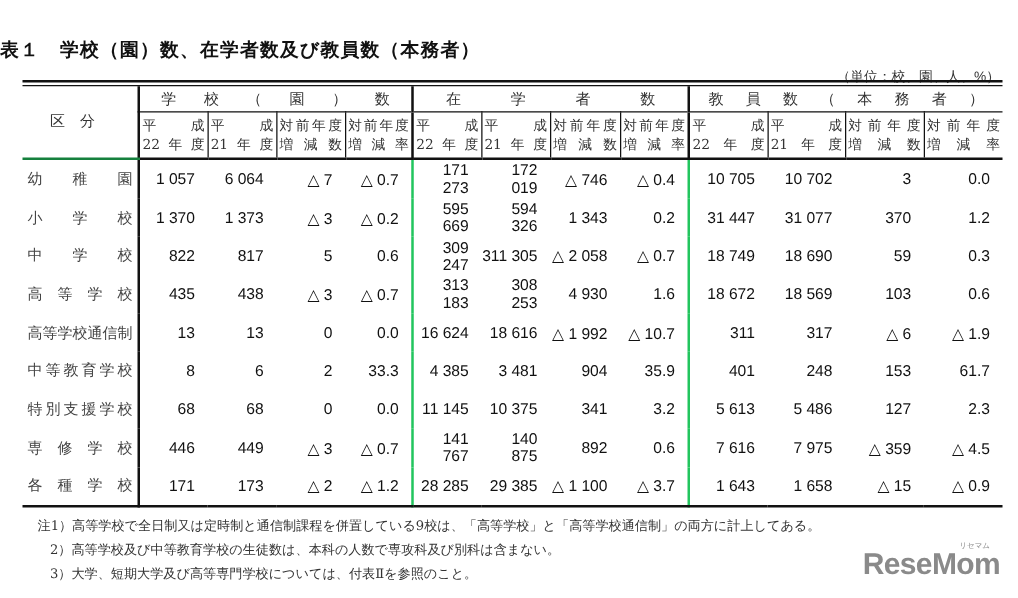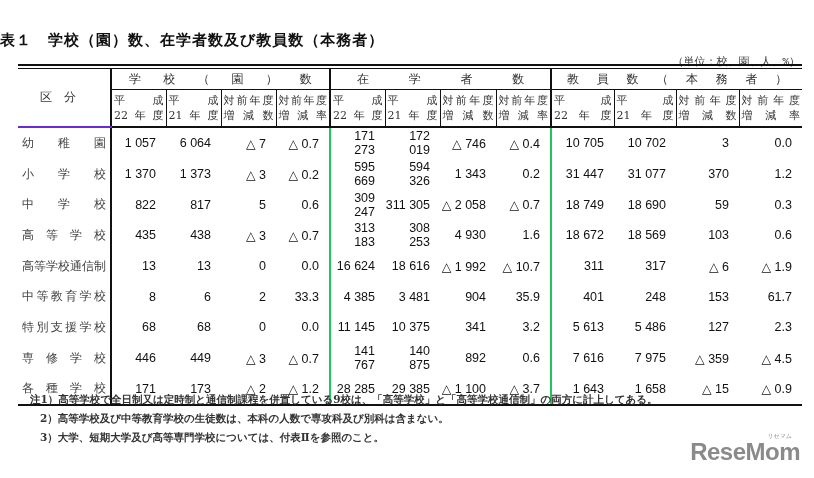--- a/index.html
+++ b/index.html
@@ -1,37 +1,37 @@
 <!DOCTYPE html>
 <html><head>
 <meta charset="utf-8">
 <style>
   html, body { margin: 0; padding: 0; background: #ffffff; }
   body { width: 814px; height: 478px; position: relative; overflow: hidden; color: #111; font-family: "DejaVu Sans", "Liberation Sans", sans-serif; }
   .title { position: absolute; top: 31px; left: 0; width: 814px; text-align: left; font-size: 15px; font-weight: bold; letter-spacing: 1px; }
-  .unit { position: absolute; top: 54px; right: 14px; font-family: Liberation Mono, monospace; font-size: 11px; color: #333; }
+  .unit { position: absolute; top: 54px; right: 14px; font-family: Liberation Sans, sans-serif; font-size: 11px; color: #333; }
   .tbl-wrap { position: absolute; left: 18px; top: 64px; width: 784px; }
   .topline { height: 5px; border-top: 2px solid #111; border-bottom: 1px solid #111; box-sizing: border-box; }
   table { border-collapse: collapse; width: 784px; table-layout: fixed; }
   td, th { padding: 0; font-weight: normal; }
-  .hdr-label { border-right: 2px solid #111; border-bottom: 2px solid #6d28d9; font-family: "DejaVu Serif", "Liberation Serif", serif; font-size: 12px; text-align: center; letter-spacing: 12px; color: #333; }
+  .hdr-label { border-right: 2px solid #111; border-bottom: 2px solid #15803d; font-family: "DejaVu Serif", "Liberation Serif", serif; font-size: 12px; text-align: center; letter-spacing: 12px; color: #333; }
   .grp { height: 20px; font-family: "DejaVu Serif", "Liberation Serif", serif; font-size: 12px; color: #333; border-bottom: 1px solid #111; border-right: 2px solid #111; }
   .grp.last { border-right: none; }
   .grp .sp { display: flex; justify-content: space-around; padding: 0 6px; }
   .sub { height: 36px; border-bottom: 2px solid #111; border-right: 1px solid #111; font-family: "DejaVu Serif", "Liberation Serif", serif; font-size: 11px; color: #333; vertical-align: middle; line-height: 15px; }
   .sub.gend { border-right: 2px solid #111; }
   .sub.last { border-right: none; }
   .sub .l1, .sub .l2 { display: flex; justify-content: space-between; padding: 0 2px; }
   .row td { height: 30.7px; font-family: "Liberation Sans", "DejaVu Sans", sans-serif; font-size: 12.5px; text-align: right; padding-right: 10px; }
   .row td.lbl { text-align: left; padding: 0 4px 0 4px; font-family: "DejaVu Serif", "Liberation Serif", serif; font-size: 12px; color: #444; border-right: 2px solid #111; }
   .row td.lbl span.wrap { display: flex; justify-content: space-between; }
   .row td.b { font-weight: normal; margin-top: 24px; }
   .row td.gend { border-right: 2px solid #22c55e; }
   .row.lastrow td { border-bottom: 2px solid #111; }
-  .notes { position: absolute; left: 30px; top: 390px; font-family: "DejaVu Serif", "Liberation Serif", serif; font-size: 10.5px; color: #333; line-height: 19px; font-weight: bold; }
+  .notes { position: absolute; left: 30px; top: 412px; font-family: "DejaVu Serif", "Liberation Serif", serif; font-size: 10.5px; color: #333; line-height: 19px; }
   .notes .n { white-space: nowrap; }
   .notes .n.ind { padding-left: 10px; }
   .logo { position: absolute; right: 14px; bottom: 12px; font-family: "Liberation Sans", "DejaVu Sans", sans-serif; font-weight: bold; font-size: 24px; color: #8a8a8a; letter-spacing: -0.5px; }
   .logo .kana { position: absolute; right: 8px; top: -6px; font-size: 6px; font-weight: normal; letter-spacing: 0; }
 </style>
 </head>
 <body>
 
 <div class="title">表１　学校（園）数、在学者数及び教員数（本務者）</div>
 <div class="unit">（単位：校、園、人、%）</div>

